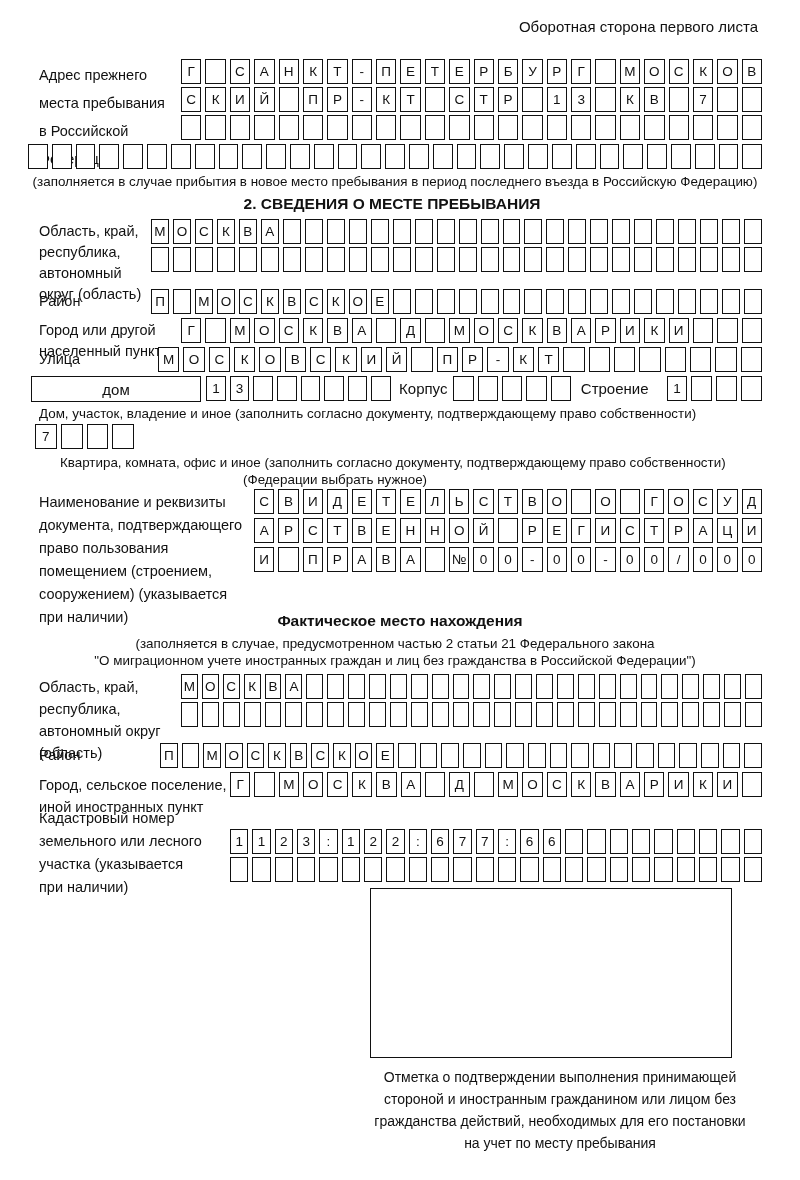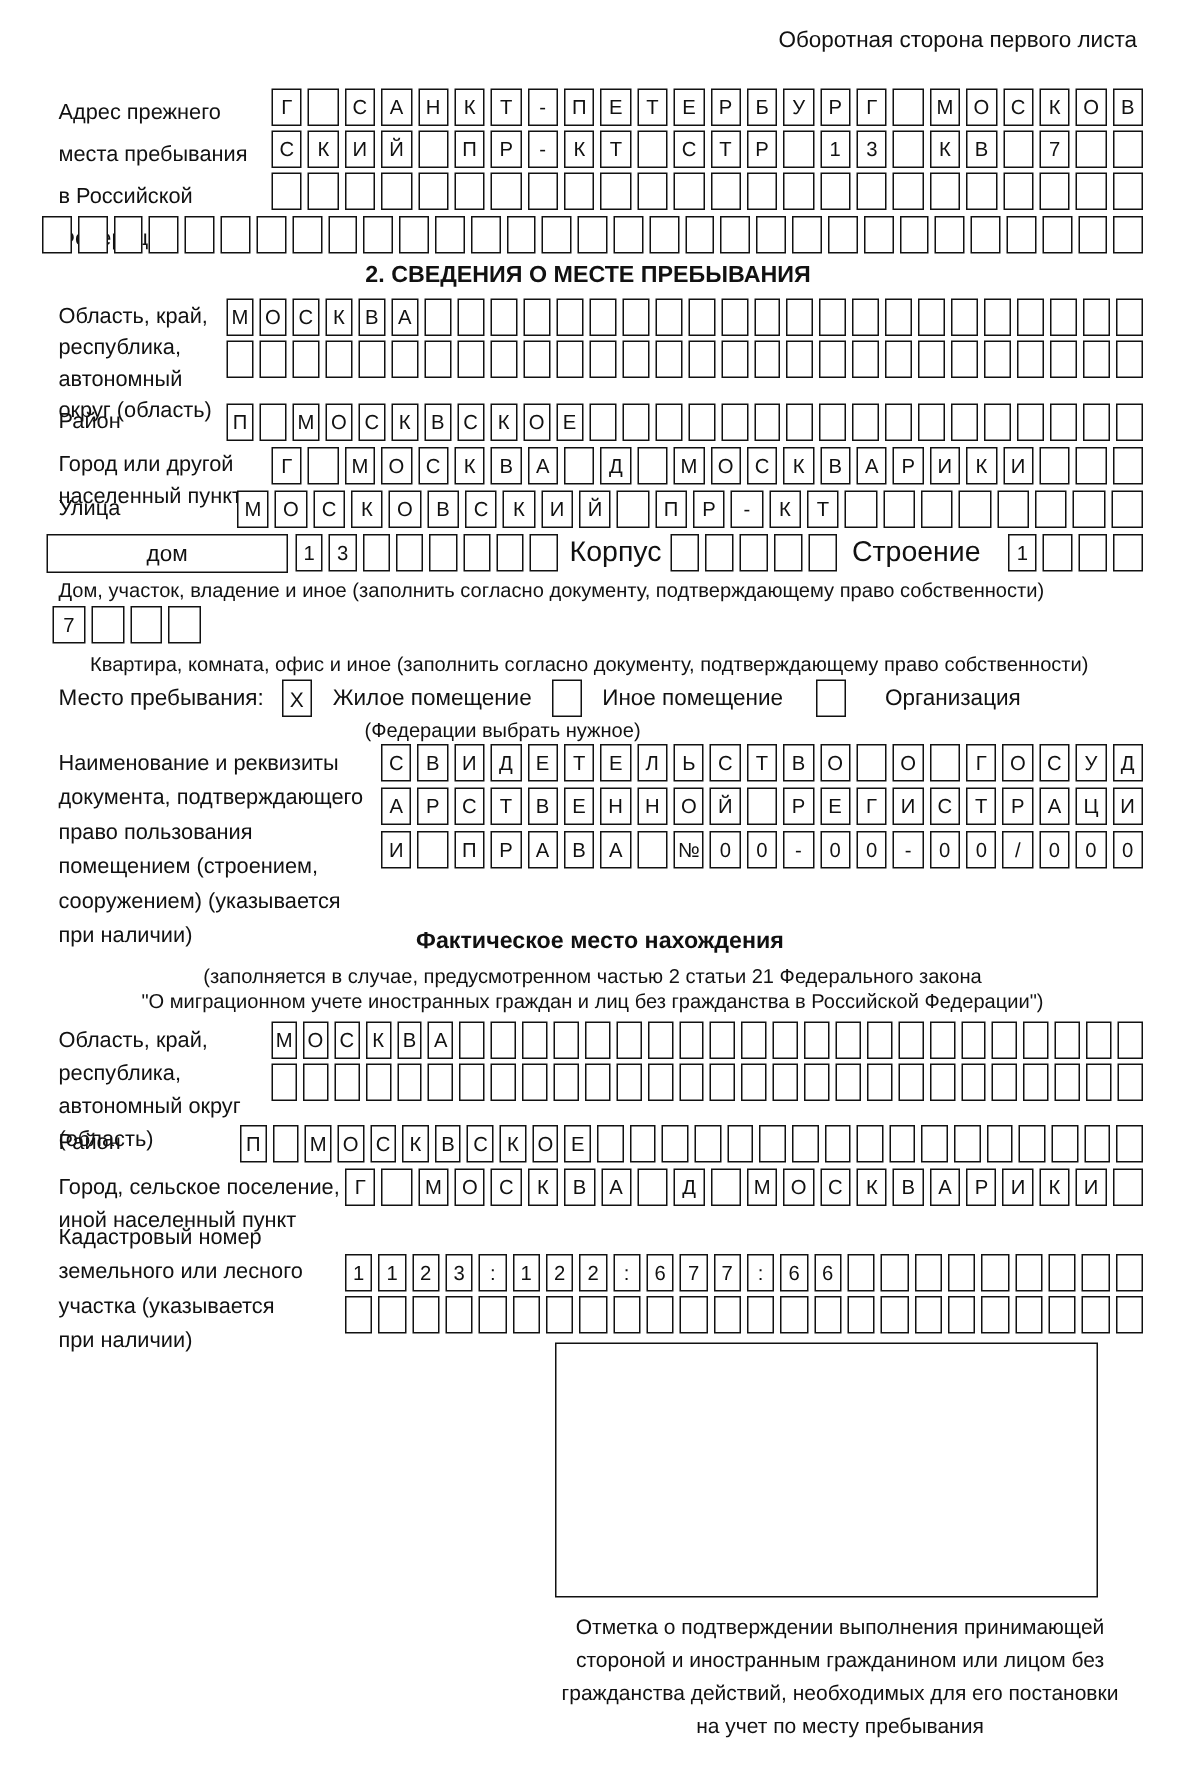--- a/index.html
+++ b/index.html
@@ -39,21 +39,21 @@
   }
   .note { font-size: 13.4px; margin: 4px 38px 2px 28px; }
   .note.center { text-align: center; margin-top: 5px; }
   .h2 { text-align: center; font-weight: bold; font-size: 15.5px; margin: 6px 16px 6px 0; }
   .h3 { text-align: center; font-weight: bold; font-size: 15.5px; margin: 40px 0 6px 0; }
   .wide-box {
     border: 1.6px solid #111; height: 26px;
     display: flex; align-items: center; justify-content: center;
     font-size: 15px;
   }
-  .inline-lbl { font-size: 19px; line-height: 26px; white-space: nowrap; }
+  .inline-lbl { font-size: 15px; line-height: 26px; white-space: nowrap; }
   .hrow { display: flex; align-items: flex-start; margin: 3px 38px 4px 28px; }
   .chk {
     width: 20px; height: 25px; border: 1.6px solid #111;
     display: flex; align-items: center; justify-content: center;
     font-size: 14px; flex: none;
   }
   .mesto-row { display: flex; align-items: center; margin: 3px 38px 0 39px; font-size: 15px; }
   .stamp-box {
     margin: 6px 38px 0 370px;
     width: 362px; height: 170px;
@@ -189,20 +189,21 @@
         <div class="cell"></div>
         <div class="cell"></div>
         <div class="cell"></div>
         <div class="cell"></div>
         <div class="cell"></div>
         <div class="cell"></div>
         <div class="cell"></div>
         <div class="cell"></div>
       </div>
   </div>
+  <div class="note center">(заполняется в случае прибытия в новое место пребывания в период последнего въезда в Российскую Федерацию)</div>
 
   <div class="h2">2. СВЕДЕНИЯ О МЕСТЕ ПРЕБЫВАНИЯ</div>
 
   <div class="frow">
     <div class="lbl" style="width:120px;">Область, край,
 республика,
 автономный
 округ (область)</div>
     <div class="stack" style="margin-left:123px">
       <div class="cells">
@@ -398,29 +399,20 @@
   <div class="hrow">
     <div class="cells" style="width:99px; margin-left:7px">
         <div class="cell">7</div>
         <div class="cell"></div>
         <div class="cell"></div>
         <div class="cell"></div>
       </div>
   </div>
   <div class="note" style="margin-left:60px; margin-top:6px">Квартира, комната, офис и иное (заполнить согласно документу, подтверждающему право собственности)</div>
 
-  <div class="mesto-row">
-    <span>Место пребывания:</span>
-    <span class="chk" style="margin-left:12px">X</span>
-    <span style="margin-left:14px">Жилое помещение</span>
-    <span class="chk" style="margin-left:14px"></span>
-    <span style="margin-left:13px">Иное помещение</span>
-    <span class="chk" style="margin-left:22px"></span>
-    <span style="margin-left:26px">Организация</span>
-  </div>
   <div class="note" style="margin-left:243px; margin-top:1px">(Федерации выбрать нужное)</div>
 
   <div class="frow" style="margin-top:2px">
     <div class="lbl" style="width:225px; line-height:23px">Наименование и реквизиты
 документа, подтверждающего
 право пользования
 помещением (строением,
 сооружением) (указывается
 при наличии)</div>
     <div class="stack" style="margin-left:226px; gap:4px">
@@ -598,21 +590,21 @@
         <div class="cell"></div>
         <div class="cell"></div>
         <div class="cell"></div>
         <div class="cell"></div>
         <div class="cell"></div>
       </div>
   </div>
 
   <div class="frow" style="margin-top:4px">
     <div class="lbl" style="width:200px; line-height:22px">Город, сельское поселение,
-иной населенный пункт</div>
+иной иностранных пункт</div>
     <div class="cells" style="margin-left:202px; width:auto">
         <div class="cell">Г</div>
         <div class="cell"></div>
         <div class="cell">М</div>
         <div class="cell">О</div>
         <div class="cell">С</div>
         <div class="cell">К</div>
         <div class="cell">В</div>
         <div class="cell">А</div>
         <div class="cell"></div>

